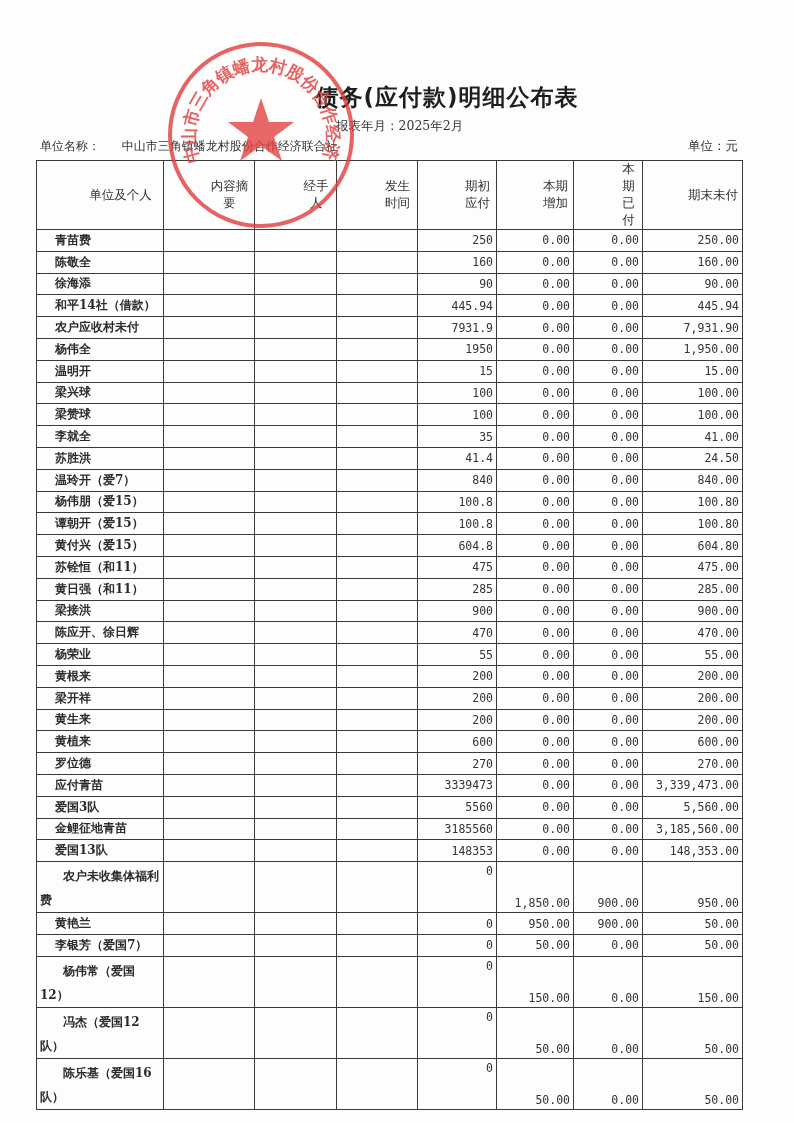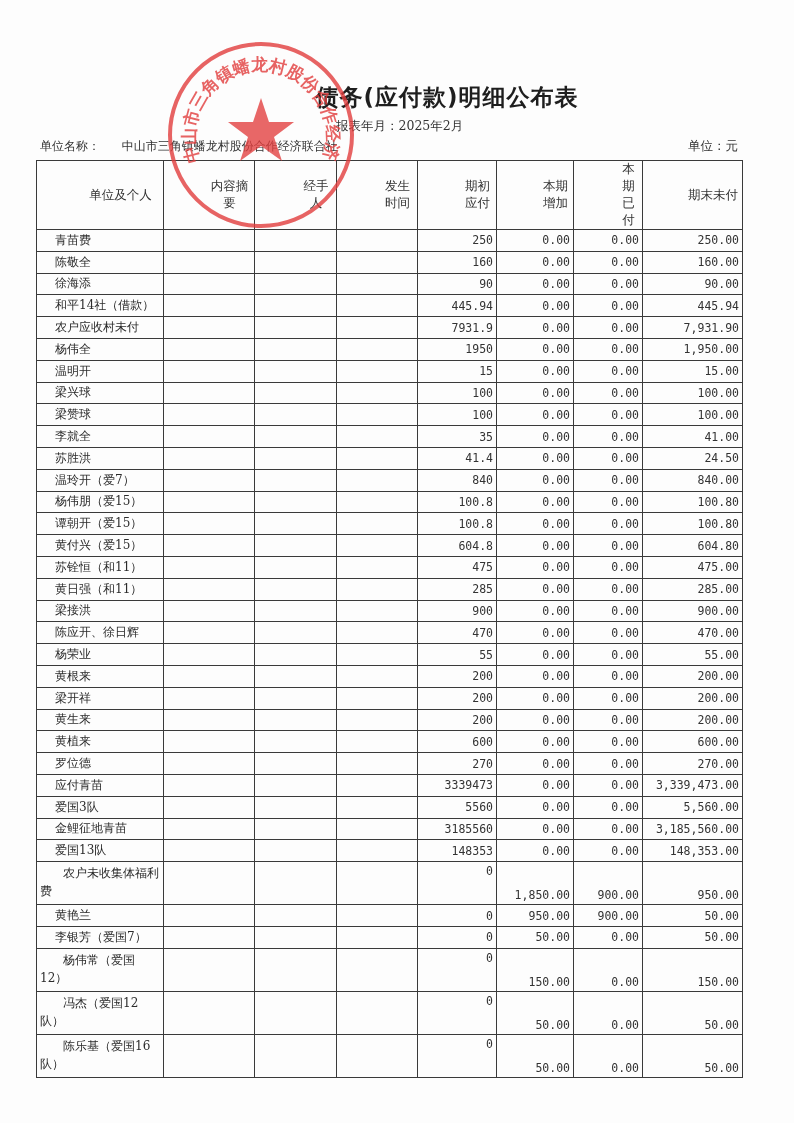--- a/index.html
+++ b/index.html
@@ -11,24 +11,24 @@
            font-size:23px; letter-spacing:1px; color:#1e1e1e; padding-left:100px; box-sizing:border-box; }
   .period { position:absolute; left:336px; top:118px; font-size:12.5px; color:#333; }
   .org-row { position:absolute; left:40px; top:138px; font-size:12px; color:#333; }
   .org-row .lbl { margin-right:18px; }
   .unit { position:absolute; right:56px; top:138px; font-size:12.5px; color:#333; }
   table.ledger { position:absolute; left:36px; top:160px; border-collapse:collapse;
                  table-layout:fixed; width:706px; font-size:12px; }
   table.ledger th, table.ledger td { border:1px solid #3a3a3a; padding:0 3px; overflow:hidden; }
   table.ledger th { height:20px; font-weight:normal; text-align:center; font-size:12.5px; color:#333;padding-left:44px; }
   table.ledger td { height:20.8px; }
-  table.ledger td.name { padding-left:18px; text-align:left; white-space:nowrap; }
+  table.ledger td.name { padding-left:18px; text-align:left; white-space:nowrap;font-weight:bold; }
   table.ledger td.name.lvl2 { }
   table.ledger tr.tall td { height:38px; }
-  table.ledger tr.tall td.name { white-space:normal; padding-left:3px; text-indent:23px; line-height:18px; vertical-align:top; padding-top:2px; }
+  table.ledger tr.tall td.name { white-space:normal; padding-left:3px; text-indent:23px; line-height:24px; vertical-align:top; padding-top:2px; }
   table.ledger td.num { text-align:right; font-family:"DejaVu Sans Mono","Liberation Mono",monospace; font-size:11.5px; color:#333; }
   table.ledger tr.tall td.num { vertical-align:bottom; padding-bottom:2px; }
   table.ledger tr.tall td.num.top { vertical-align:top; padding-top:2px; }
   .stamp { position:absolute; left:168px; top:42px; width:186px; height:186px; border-radius:50%;
            border:4px solid rgba(225,60,60,0.8); box-sizing:border-box; pointer-events:none; }
   .stamp svg { position:absolute; left:0; top:0; }
 </style>
 </head>
 <body>
 

